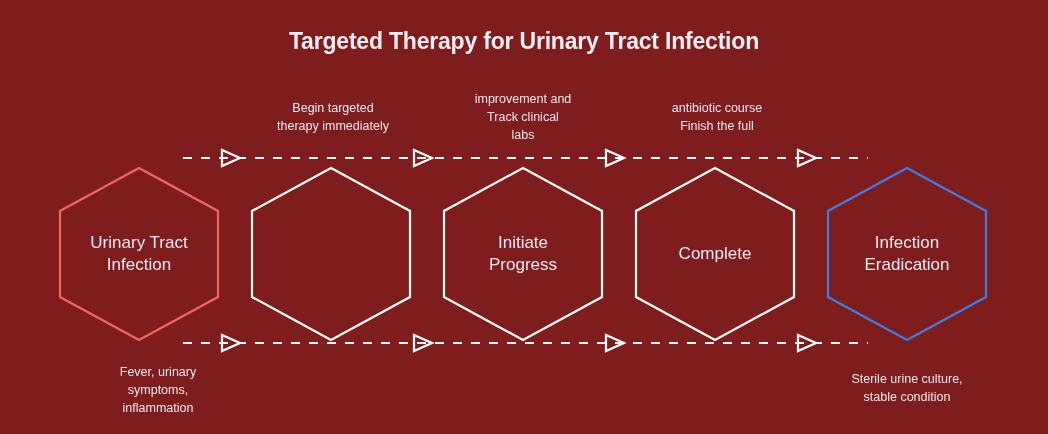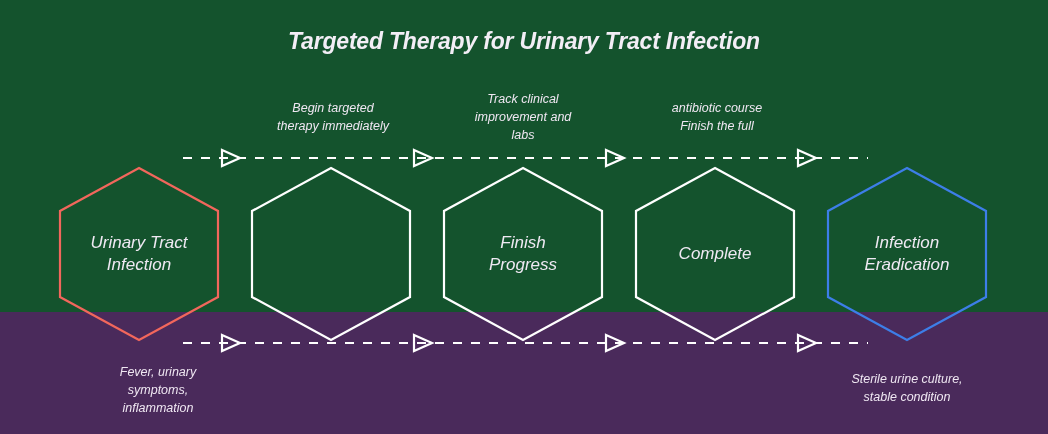--- a/index.html
+++ b/index.html
@@ -4,23 +4,22 @@
 <style>
   * { margin:0; padding:0; box-sizing:border-box; }
   html,body {
     width:1048px; height:434px;
     background:#4a2a5b;
     font-family:"Liberation Sans", sans-serif;
     overflow:hidden;
   }
   #diagram {
     position:relative;
-    width:1048px; height:312px;
-    background:#14532d;
-    font-style:italic;
+    width:1048px; height:434px;
+    background:#7f1d1d;
   }
 
   
   .title {
     position:absolute;
     top:28px; left:0; width:1048px;
     text-align:center;
     font-size:23px;
     font-weight:bold;
     color:#f3eef6;
@@ -96,41 +95,41 @@
     <polygon points="907,168 986,211 986,297 907,340 828,297 828,211" fill="none" stroke="#3d7ee8" stroke-width="2.2" stroke-linejoin="miter"></polygon>
   </svg>
 
   <div class="hex-label" style="left:139px; top:254px;">
     <div>Urinary Tract</div>
     <div>Infection</div>
   </div>
 
 
   <div class="hex-label" style="left:523px; top:254px;">
-    <div>Finish</div>
+    <div>Initiate</div>
     <div>Progress</div>
   </div>
 
   <div class="hex-label" style="left:715px; top:254px;">
     <div>Complete</div>
   </div>
 
   <div class="hex-label" style="left:907px; top:254px;">
     <div>Infection</div>
     <div>Eradication</div>
   </div>
 
   <div class="caption top" style="left:333px; top:99px;">
     <div>Begin targeted</div>
     <div>therapy immediately</div>
   </div>
 
   <div class="caption top" style="left:523px; top:90px;">
+    <div>improvement and</div>
     <div>Track clinical</div>
-    <div>improvement and</div>
     <div>labs</div>
   </div>
 
   <div class="caption top" style="left:717px; top:99px;">
     <div>antibiotic course</div>
     <div>Finish the full</div>
   </div>
 
   <div class="caption bottom" style="left:158px; top:363px;">
     <div>Fever, urinary</div>

